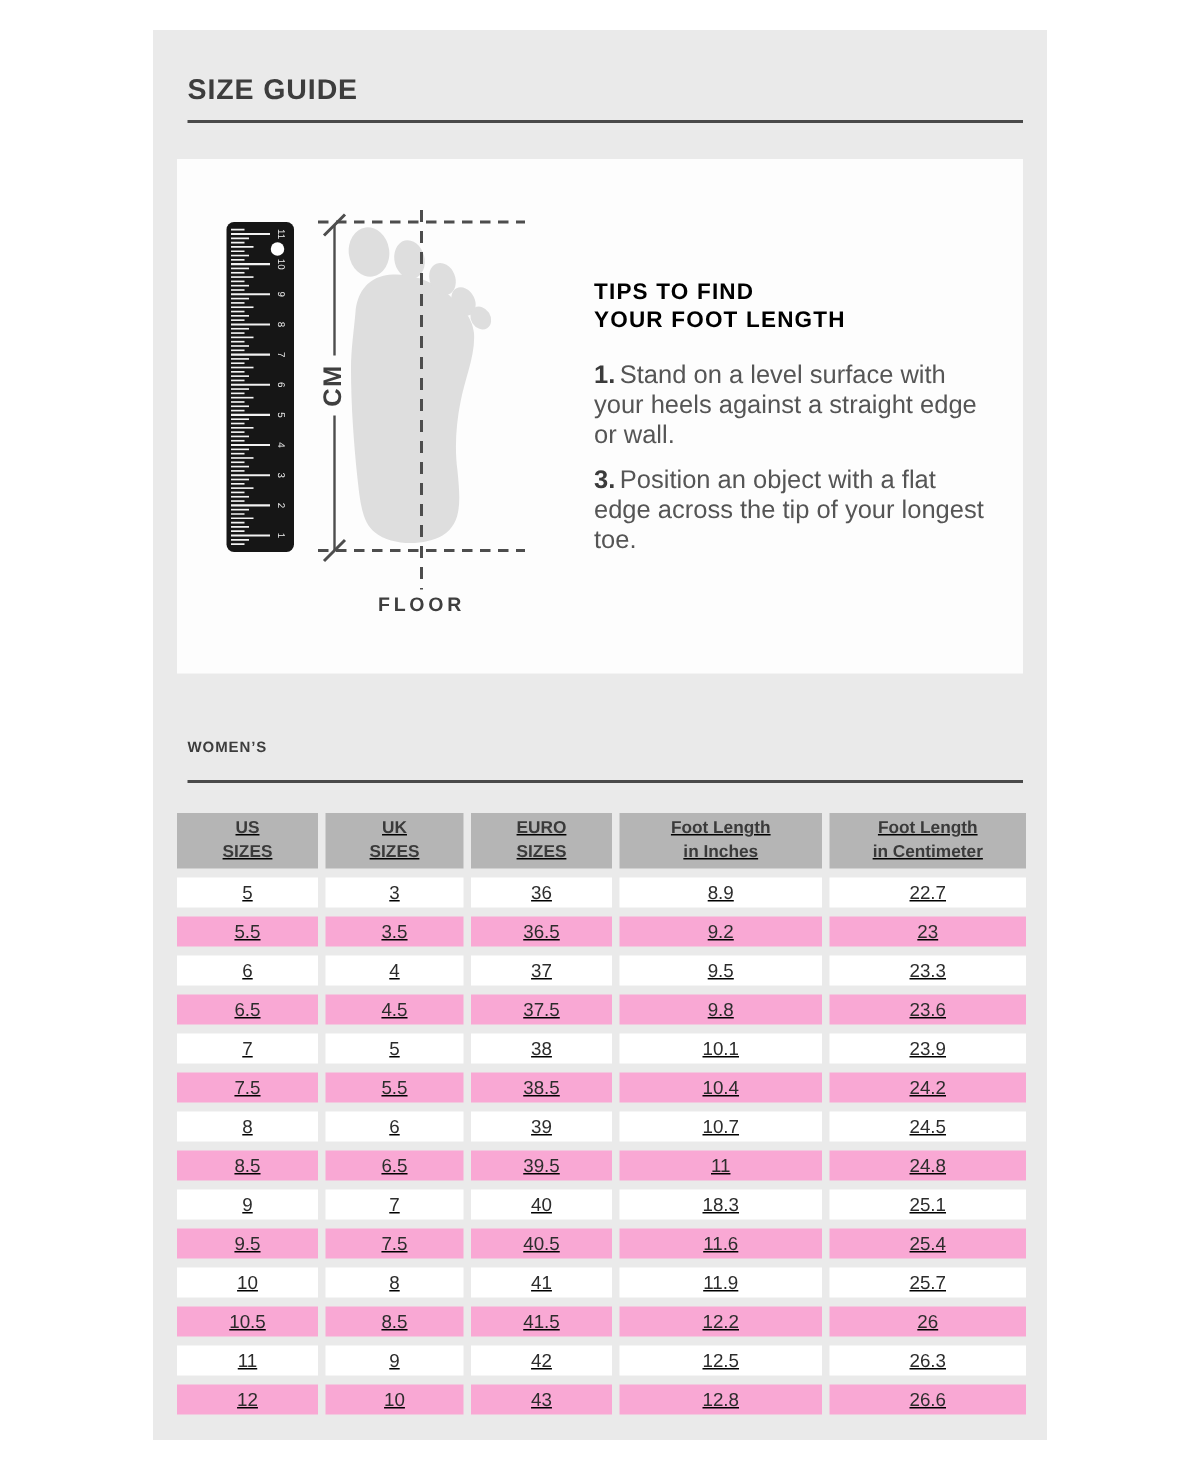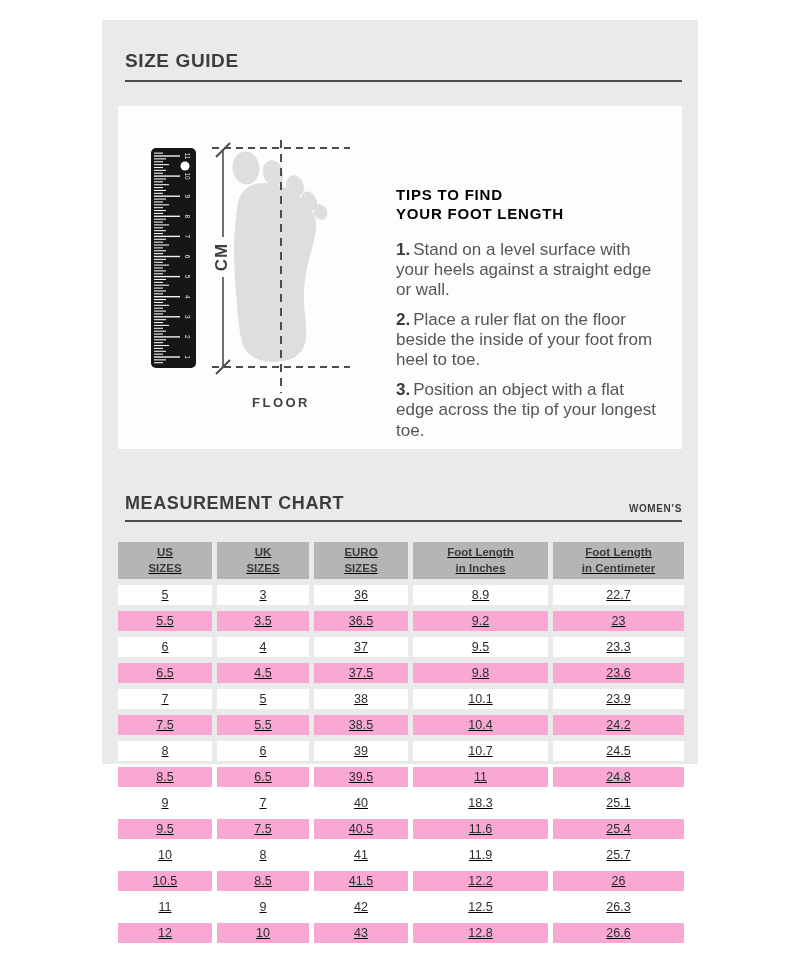--- a/index.html
+++ b/index.html
@@ -1,19 +1,19 @@
 <!DOCTYPE html>
 <html><head>
 <meta charset="utf-8">
 <style>
   * { margin:0; padding:0; box-sizing:border-box; }
   html,body { width:800px; height:978px; background:#ffffff;
     font-family:"Liberation Sans","DejaVu Sans",sans-serif; position:relative; }
 
-  .card { position:absolute; left:102px; top:20px; width:596px; height:744px;
+  .card { position:absolute; left:102px; top:20px; width:596px; height:940px;
     background:#eaeaea; }
 
   .section-title { position:absolute; left:23px; top:30px; font-size:19px;
     font-weight:600; letter-spacing:.6px; color:#3d3d3d; }
   .rule { position:absolute; left:23px; width:557px; height:2px; background:#4a4a4a; }
   .rule1 { top:60px; }
 
   .panel { position:absolute; left:16px; top:86px; width:564px; height:343px;
     background:#fdfdfd; }
   .diagram-svg { position:absolute; left:0; top:0; }
@@ -172,30 +172,26 @@
 
     <div class="tips">
       <div class="tips-title">
         <span>TIPS TO FIND</span><br>
         <span>YOUR FOOT LENGTH</span>
       </div>
       <div class="step">
         <b>1.</b><span>Stand on a level surface with your heels against a straight edge or wall.</span>
       </div>
       <div class="step">
-        <b>2.</b><span>Place a ruler flat on the floor beside the inside of your foot from heel to toe.</span>
-      </div>
-      <div class="step">
         <b>3.</b><span>Position an object with a flat edge across the tip of your longest toe.</span>
       </div>
     </div>
   </div>
 
   <div class="chart-head">
-    <span class="chart-title">MEASUREMENT CHART</span>
     <span class="womens">WOMEN’S</span>
   </div>
   <div class="rule rule2"></div>
 
   <div class="size-table" id="size-table">
     <div class="th">
       <span>US</span>
       <span>SIZES</span>
     </div>
     <div class="th">

